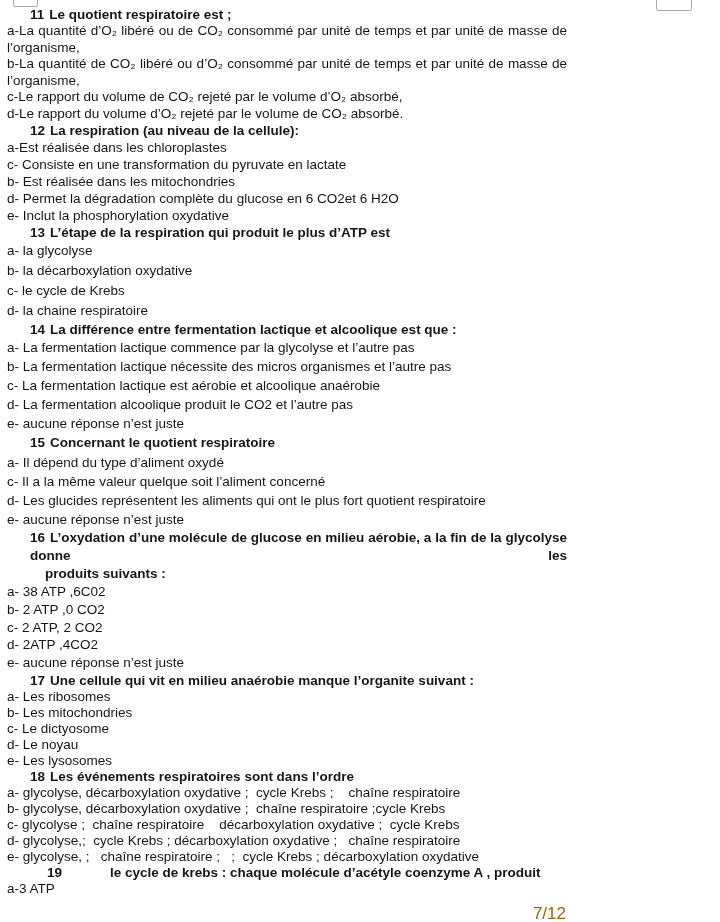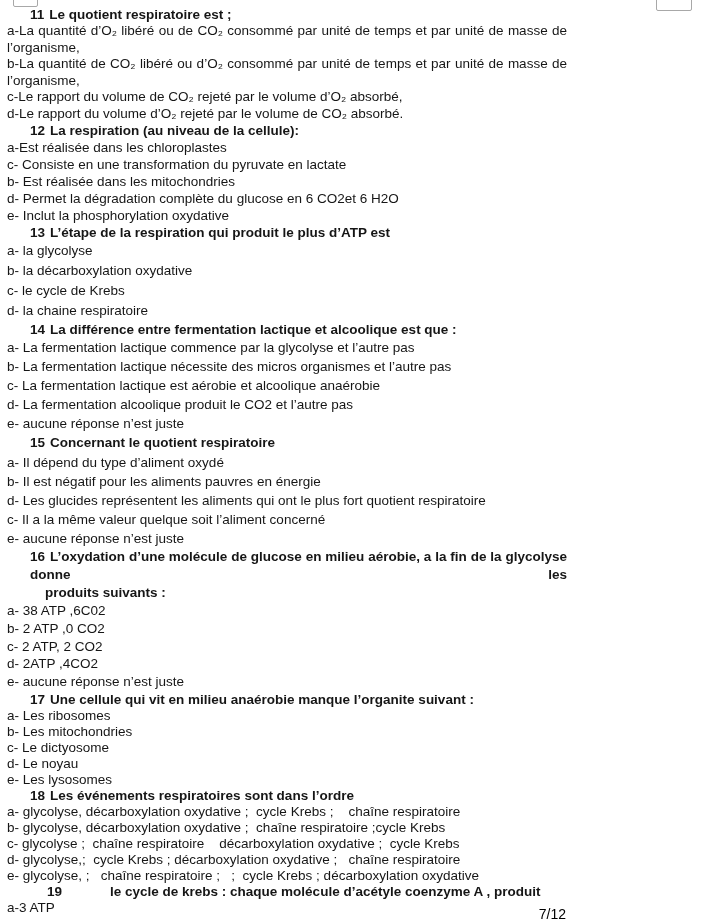--- a/index.html
+++ b/index.html
@@ -29,21 +29,21 @@
   #q17 .opt{line-height:16px}
   #q18 .opt{line-height:16px} #q18 .qh{line-height:16px}
   #q19 .opt{line-height:15px} #q19 .qh{line-height:16px;padding-left:40px;}
   #q19 .qh .qnum{margin-right:48px;}
   
   .artifact{position:absolute;background:#fff;border:1px solid #a8a8a8;border-radius:0 0 2px 2px;box-sizing:border-box;}
   .artifact.left{left:13px;top:-7px;width:25px;height:14px;}
   .artifact.right{left:656px;top:-8px;width:36px;height:19px;}
   .footer-page{
     position:absolute;right:33px;top:906px;
-    color:#000000;font-size:14px;line-height:16px;text-align:right;
+    color:#a16207;font-size:17px;line-height:16px;text-align:right;
   }
 </style>
 </head>
 <body>
 
 <div class="page">
 
   <div class="artifact left"></div>
   <div class="artifact right"></div>
 
@@ -79,23 +79,22 @@
     <div class="opt">a- La fermentation lactique commence par la glycolyse et l’autre pas</div>
     <div class="opt">b- La fermentation lactique nécessite des micros organismes et l’autre pas</div>
     <div class="opt">c- La fermentation lactique est aérobie et alcoolique anaérobie</div>
     <div class="opt">d- La fermentation alcoolique produit le CO2 et l’autre pas</div>
     <div class="opt">e- aucune réponse n’est juste</div>
   </section>
 
   <section class="q" id="q15">
     <div class="qh"><span class="qnum">15</span><span>Concernant le quotient respiratoire</span></div>
     <div class="opt">a- Il dépend du type d’aliment oxydé</div>
-    <div class="opt">b- Il est négatif pour les aliments pauvres en énergie</div>
+    <div class="opt">c- Il a la même valeur quelque soit l’aliment concerné</div>
     <div class="opt">d- Les glucides représentent les aliments qui ont le plus fort quotient respiratoire</div>
-    <div class="opt">c- Il a la même valeur quelque soit l’aliment concerné</div>
     <div class="opt">e- aucune réponse n’est juste</div>
   </section>
 
   <section class="q" id="q16">
     <div class="qh just"><span class="qnum">16</span><span>L’oxydation d’une molécule de glucose en milieu aérobie, a la fin de la glycolyse donne les</span></div>
     <div class="qh qh2">produits suivants :</div>
     <div class="opt">a- 38 ATP ,6C02</div>
     <div class="opt">b- 2 ATP ,0 CO2</div>
     <div class="opt">c- 2 ATP, 2 CO2</div>
     <div class="opt">d- 2ATP ,4CO2</div>

